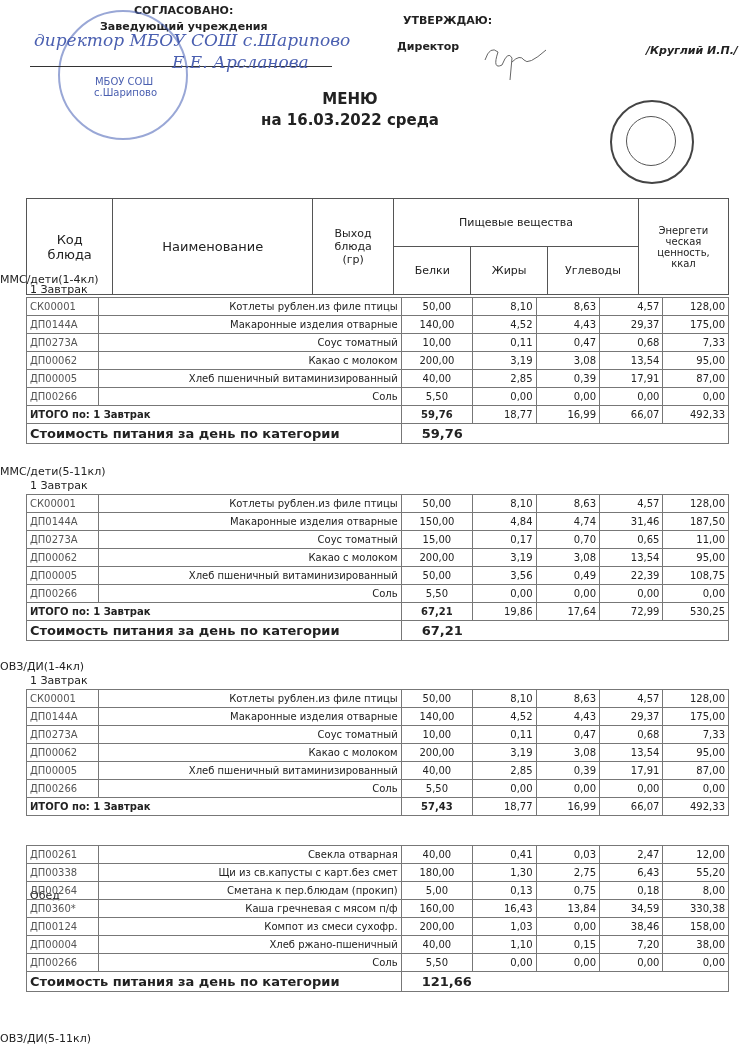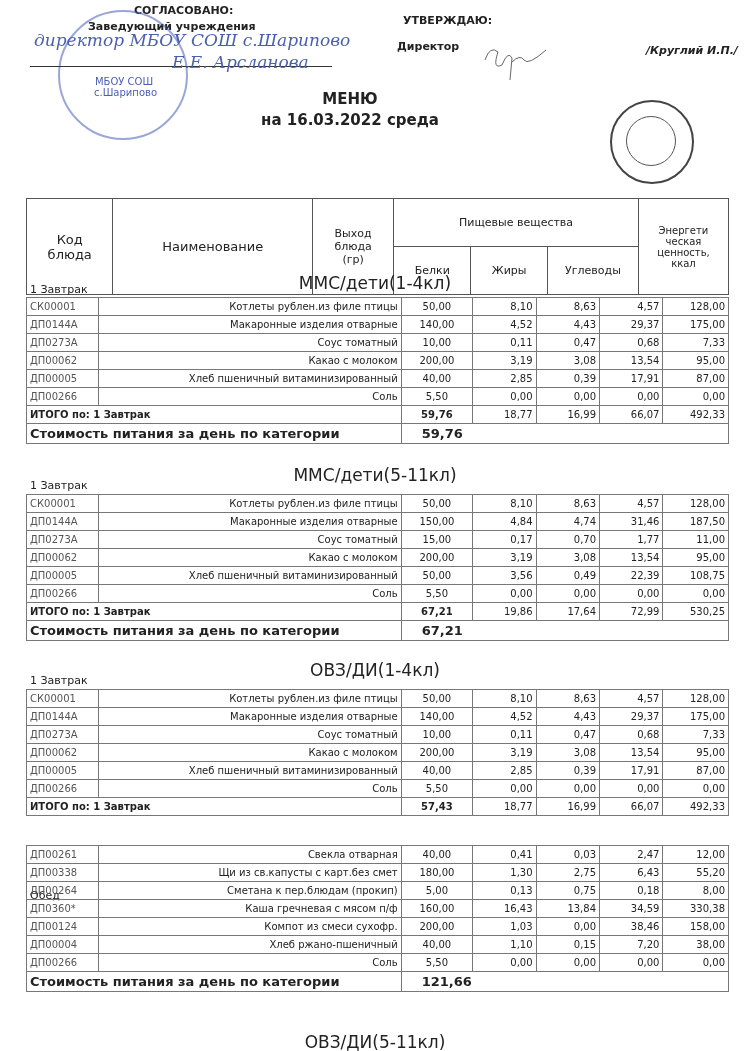--- a/index.html
+++ b/index.html
@@ -5,40 +5,40 @@
   html,body{margin:0;padding:0;background:#fff;}
   body{width:750px;height:1051px;position:relative;overflow:hidden;font-family:"DejaVu Sans",sans-serif;color:#222;}
   .abs{position:absolute;}
   .hdr-s{font-size:11px;font-weight:bold;}
   .hw{font-family:"DejaVu Serif",serif;font-style:italic;color:#4a5fb0;font-size:17px;}
   .stamp{border-radius:50%;border:2px solid rgba(70,95,180,.55);}
   .title{font-size:15px;font-weight:bold;text-align:center;}
   table{border-collapse:collapse;}
   .head-tbl{position:absolute;left:26px;top:198px;width:703px;font-size:11px;}
   .head-tbl td{border:1px solid #555;text-align:center;vertical-align:middle;padding:17px;}
-  .sec-title{position:absolute;left:0;width:750px;text-align:center;font-size:17px;}
+  .sec-title{position:absolute;left:0;width:750px;text-align:left;font-size:11px;}
   .meal{position:absolute;left:30px;font-size:11px;}
   .tbl{position:absolute;left:26px;width:703px;font-size:10px;}
   .tbl td{border:1px solid #777;height:17px;padding:0 3px;white-space:nowrap;}
   .tbl td.code{width:64px;color:#555;}
   .tbl td.name{width:294px;text-align:right;}
   .tbl td.num{text-align:right;}
   .tbl td.w{width:64px;text-align:center;}
   .tbl td.n{width:56px;}
   .tbl td.k{width:58px;}
   .tbl tr.total td{font-weight:bold;margin-left:12px;}
   .tbl tr.total td.num{font-weight:normal;}
   .tbl tr.total td.w{font-weight:bold;}
   .cost td{border:1px solid #777;height:19px;font-size:13px;font-weight:bold;padding:0 3px;}
 </style>
 </head>
 <body>
 
 <div class="abs hdr-s" style="left:134px;top:4px;">СОГЛАСОВАНО:</div>
-<div class="abs hdr-s" style="left:88px;top:20px;">Заведующий  учреждения</div>
+<div class="abs hdr-s" style="left:100px;top:20px;">Заведующий  учреждения</div>
 <div class="abs stamp" style="left:58px;top:10px;width:126px;height:126px;">
   <div class="abs" style="left:34px;top:64px;width:60px;text-align:center;font-size:10px;color:#4a5fb0;line-height:11px;">МБОУ СОШ с.Шарипово</div>
 </div>
 <div class="abs hw" style="left:34px;top:30px;">директор МБОУ СОШ с.Шарипово</div>
 <div class="abs" style="left:30px;top:66px;width:302px;border-bottom:1px solid #333;"></div>
 <div class="abs hw" style="left:172px;top:52px;">Е.Е. Арсланова</div>
 
 <div class="abs hdr-s" style="left:403px;top:14px;">УТВЕРЖДАЮ:</div>
 <div class="abs hdr-s" style="left:397px;top:40px;">Директор</div>
 <div class="abs" style="left:480px;top:40px;width:70px;height:50px;">
@@ -165,21 +165,21 @@
         <td class="num n">4,74</td>
         <td class="num n">31,46</td>
         <td class="num k">187,50</td>
       </tr>
       <tr>
         <td class="code">ДП0273А</td>
         <td class="name">Соус томатный</td>
         <td class="num w">15,00</td>
         <td class="num n">0,17</td>
         <td class="num n">0,70</td>
-        <td class="num n">1,77</td>
+        <td class="num n">0,65</td>
         <td class="num k">11,00</td>
       </tr>
       <tr>
         <td class="code">ДП00062</td>
         <td class="name">Какао с молоком</td>
         <td class="num w">200,00</td>
         <td class="num n">3,19</td>
         <td class="num n">3,08</td>
         <td class="num n">13,54</td>
         <td class="num k">95,00</td>

